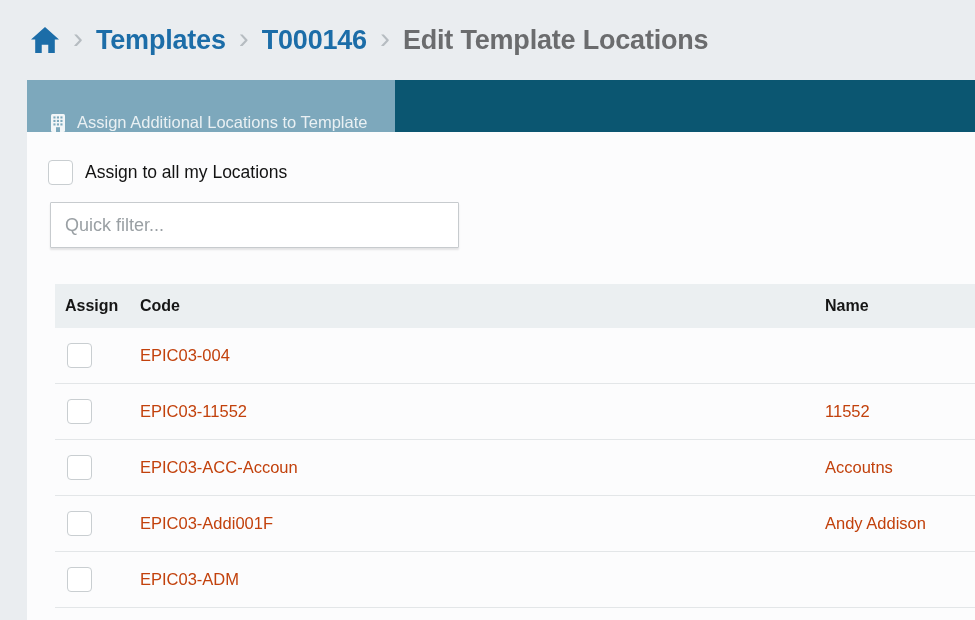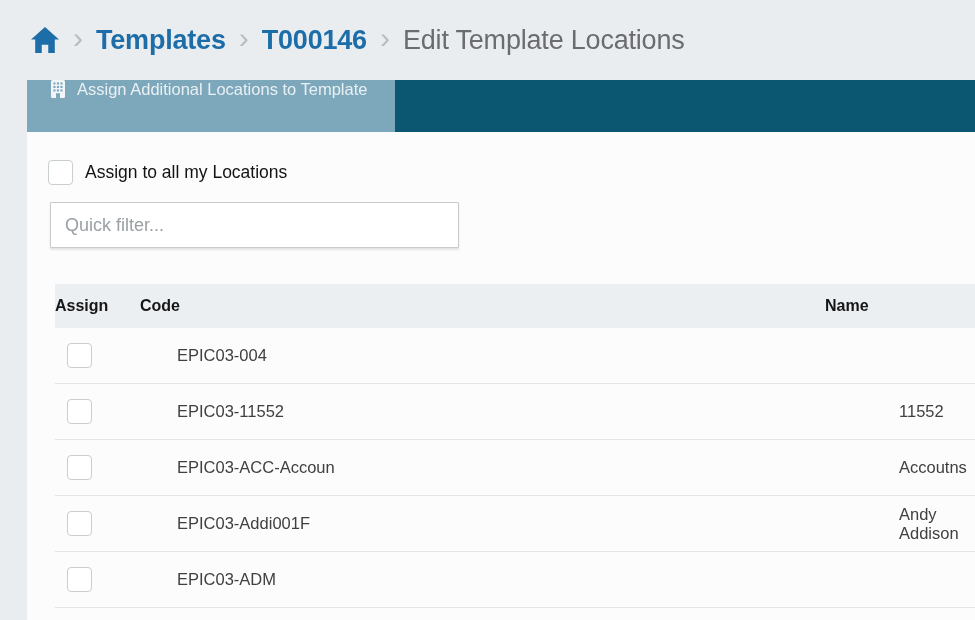--- a/index.html
+++ b/index.html
@@ -31,37 +31,37 @@
     color: #1c6da8;
     font-size: 27px;
     font-weight: 700;
     text-decoration: none;
     cursor: pointer;
     letter-spacing: -0.2px;
   }
   .crumb-current {
     color: #6b6c6e;
     font-size: 27px;
-    font-weight: 400;
+    font-weight: 700;
     letter-spacing: -0.2px;
     text-align: right;
   }
 
   
   .tabbar {
     margin-left: 27px;
     height: 52px;
     background: #0b5671;
     display: flex;
     align-items: stretch;
   }
   .tab-active {
     background: #7da8bc;
     display: flex;
-    align-items: flex-start;
+    align-items: flex-end;
     gap: 11px;
     padding: 0 28px 0 23px;
     color: #e9f0f3;
     font-size: 16.5px;
     cursor: pointer;
     white-space: nowrap;
   }
 
   
   .content {
@@ -110,28 +110,27 @@
     grid-template-columns: 85px 685px auto;
     align-items: center;
   }
   .t-head {
     background: #ebeff1;
     height: 44px;
     font-weight: 700;
     font-size: 16px;
     color: #161616;
   }
-  .t-head .cell-assign { padding-left: 0; }
+  .t-head .cell-assign { padding-left: 10px; }
   .t-body .t-row {
     height: 56px;
     border-bottom: 1px solid #e3e6e8;
     font-size: 16.5px;
-    color: #404040;
+    color: #c2410c;
     background: #fcfcfd;
-    gap: 37px;
   }
   .t-body .checkbox { margin-left: 12px; }
 </style>
 </head>
 <body>
 
 <div class="crumbbar">
   <span class="crumb-home">
     <svg width="30" height="28" viewBox="0 0 32 30" fill="#1c6da8" xmlns="http://www.w3.org/2000/svg">
       <path d="M16 1 L31 14.5 H26.5 V29 H19.5 V20 H12.5 V29 H5.5 V14.5 H1 Z"></path>

